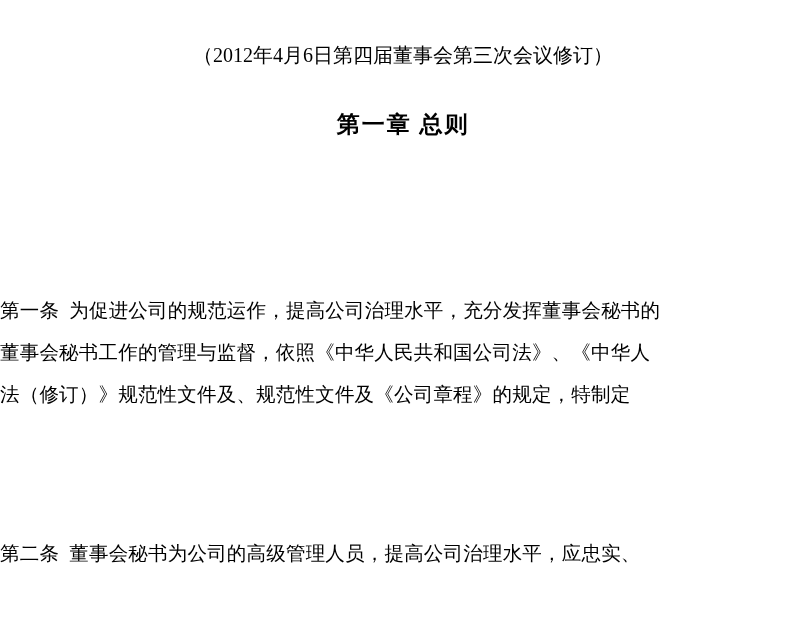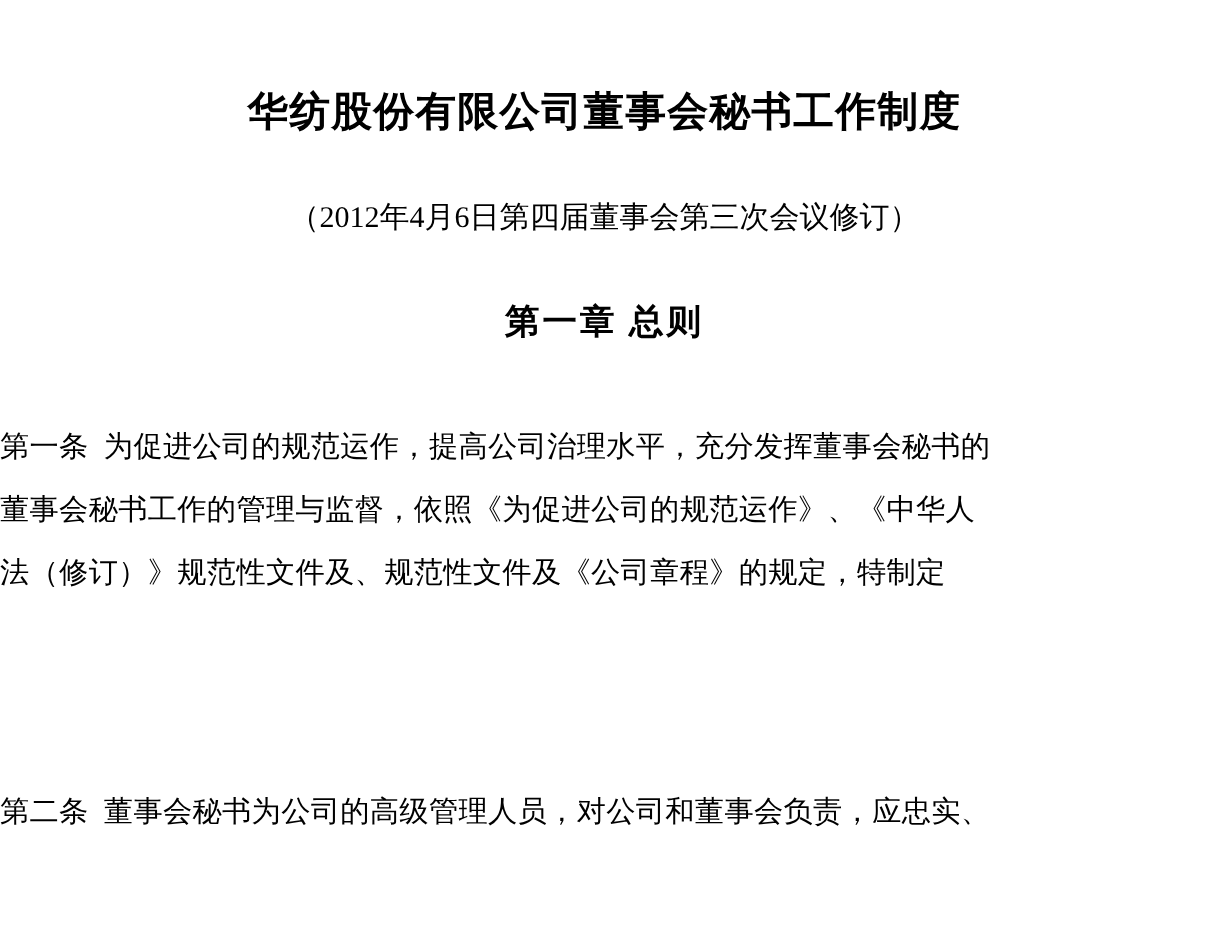--- a/index.html
+++ b/index.html
@@ -59,29 +59,28 @@
     letter-spacing: 0.2px;
   }
   .para-1 { top: 278px; }
   .para-2 { top: 521px; }
 </style>
 </head>
 <body>
 
 <div class="page">
 
-  <h1 class="doc-title">华纺股份有限公司董事会秘书工作制度</h1>
 
   <div class="doc-subtitle">（2012年4月6日第四届董事会第三次会议修订）</div>
 
   <div class="chapter-heading">第一章  总则</div>
 
   <div class="body-block para-1">
     <div class="body-line">第一条  为促进公司的规范运作，提高公司治理水平，充分发挥董事会秘书的</div>
-    <div class="body-line">董事会秘书工作的管理与监督，依照《为促进公司的规范运作》、《中华人</div>
+    <div class="body-line">董事会秘书工作的管理与监督，依照《中华人民共和国公司法》、《中华人</div>
     <div class="body-line">法（修订）》规范性文件及、规范性文件及《公司章程》的规定，特制定</div>
   </div>
 
   <div class="body-block para-2">
-    <div class="body-line">第二条  董事会秘书为公司的高级管理人员，对公司和董事会负责，应忠实、</div>
+    <div class="body-line">第二条  董事会秘书为公司的高级管理人员，提高公司治理水平，应忠实、</div>
   </div>
 
 </div>
 
 </body></html>

